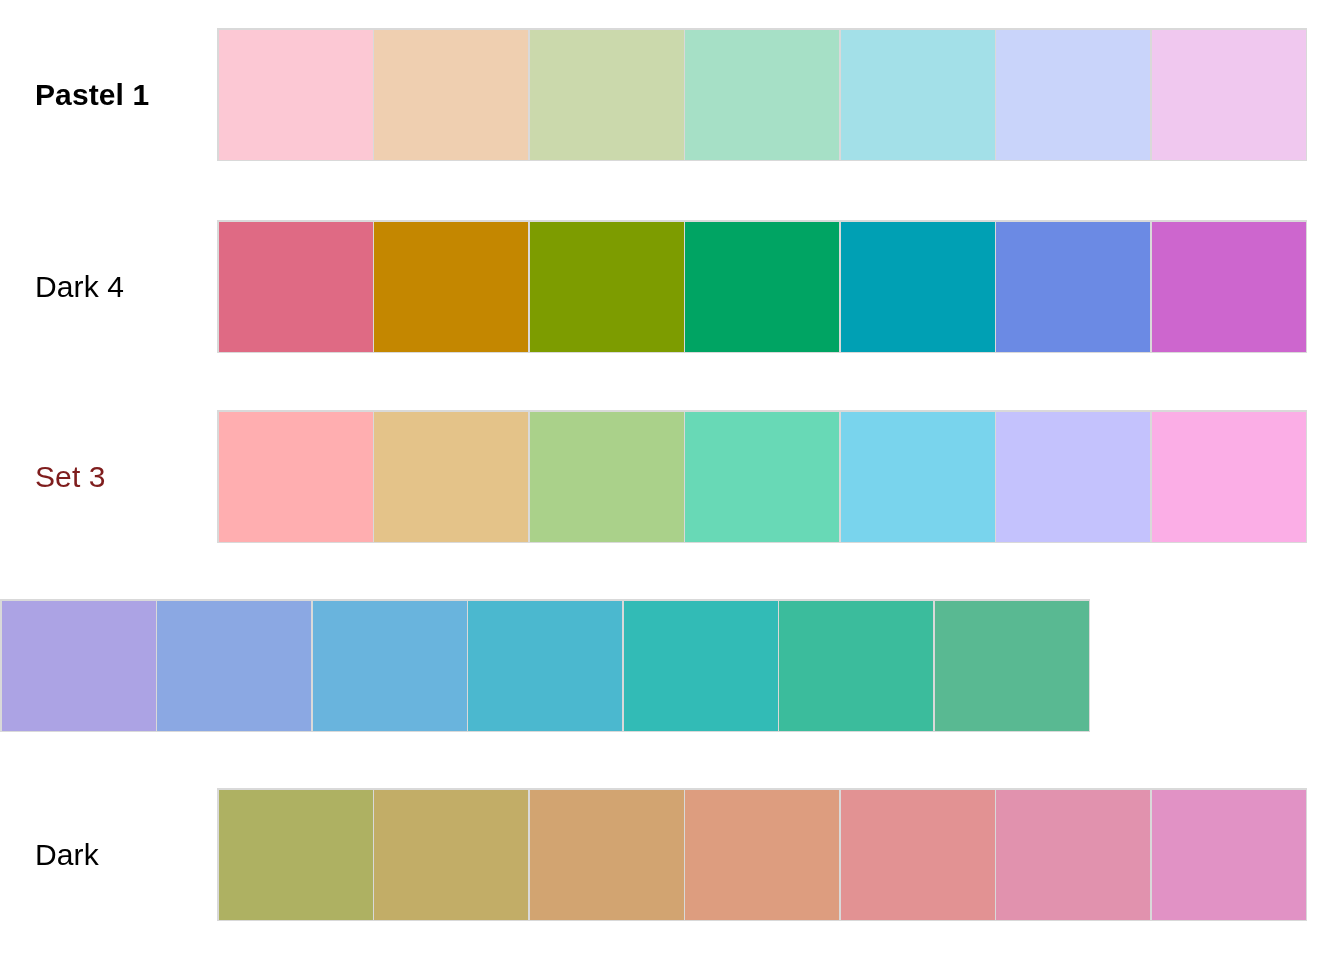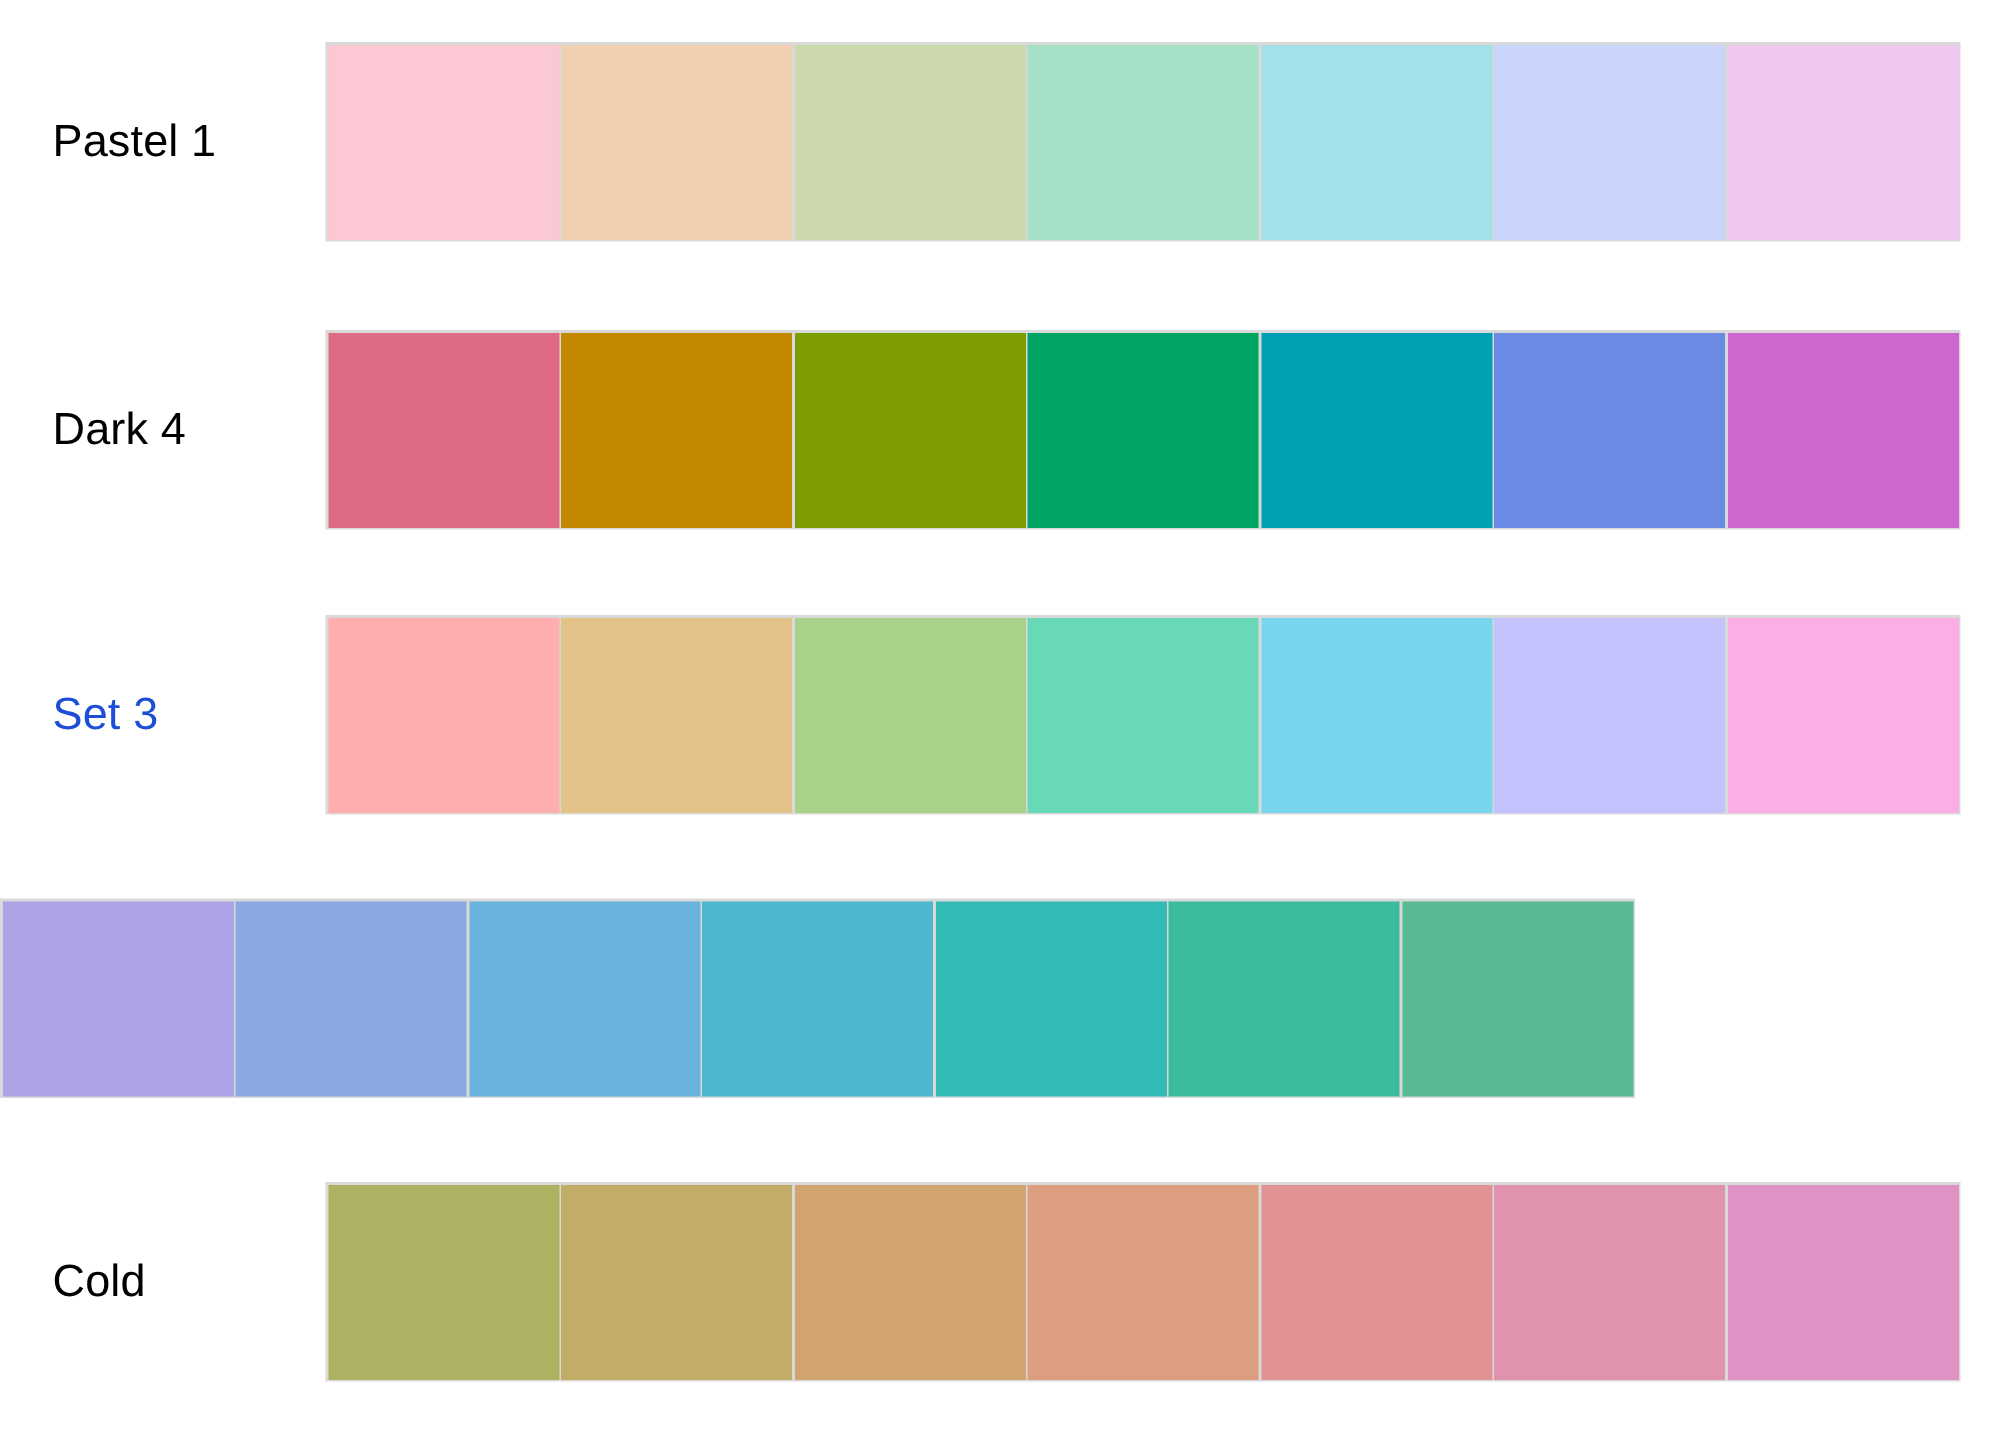--- a/index.html
+++ b/index.html
@@ -56,21 +56,21 @@
     height: 100%;
     margin-right: 1.5px;
   }
 </style>
 </head>
 <body style="background: rgb(255, 255, 255);">
 
 <div id="palette-figure" style="background: rgb(255, 255, 255);">
 
   <div class="palette-row" style="top:28px;">
-    <div class="row-label" style="color: rgb(0, 0, 0);">Pastel 1</div>
+    <div class="row-label" style="color: rgb(0, 0, 0); font-weight: bold;">Pastel 1</div>
     <div class="swatch-strip" style="background: rgb(217, 217, 217);">
       <div class="swatch" style="background-color: rgb(252, 200, 212);"></div>
       <div class="swatch" style="background-color: rgb(239, 207, 176);"></div>
       <div class="swatch" style="background-color: rgb(203, 217, 172);"></div>
       <div class="swatch" style="background-color: rgb(166, 224, 198);"></div>
       <div class="swatch" style="background-color: rgb(163, 224, 232);"></div>
       <div class="swatch" style="background-color: rgb(201, 212, 250);"></div>
       <div class="swatch" style="background-color: rgb(240, 200, 239);"></div>
     </div>
   </div>
@@ -82,21 +82,21 @@
       <div class="swatch" style="background-color: rgb(196, 135, 0);"></div>
       <div class="swatch" style="background-color: rgb(125, 156, 0);"></div>
       <div class="swatch" style="background-color: rgb(0, 164, 99);"></div>
       <div class="swatch" style="background-color: rgb(0, 160, 180);"></div>
       <div class="swatch" style="background-color: rgb(107, 138, 228);"></div>
       <div class="swatch" style="background-color: rgb(205, 102, 206);"></div>
     </div>
   </div>
 
   <div class="palette-row" style="top:410px;">
-    <div class="row-label" style="color: #1d4ed8;">Set 3</div>
+    <div class="row-label" style="color: #7f1d1d;">Set 3</div>
     <div class="swatch-strip" style="background: rgb(217, 217, 217);">
       <div class="swatch" style="background-color: rgb(255, 174, 176);"></div>
       <div class="swatch" style="background-color: rgb(228, 195, 137);"></div>
       <div class="swatch" style="background-color: rgb(170, 209, 138);"></div>
       <div class="swatch" style="background-color: rgb(104, 217, 182);"></div>
       <div class="swatch" style="background-color: rgb(121, 212, 237);"></div>
       <div class="swatch" style="background-color: rgb(196, 194, 253);"></div>
       <div class="swatch" style="background-color: rgb(251, 174, 230);"></div>
     </div>
   </div>
@@ -107,21 +107,21 @@
       <div class="swatch" style="background-color: rgb(139, 168, 227);"></div>
       <div class="swatch" style="background-color: rgb(105, 180, 221);"></div>
       <div class="swatch" style="background-color: rgb(75, 184, 207);"></div>
       <div class="swatch" style="background-color: rgb(50, 187, 182);"></div>
       <div class="swatch" style="background-color: rgb(59, 188, 156);"></div>
       <div class="swatch" style="background-color: rgb(89, 185, 146);"></div>
     </div>
   </div>
 
   <div class="palette-row" style="top:788px;">
-    <div class="row-label" style="color: rgb(0, 0, 0);">Cold</div>
+    <div class="row-label" style="color: rgb(0, 0, 0);">Dark</div>
     <div class="swatch-strip" style="background: rgb(217, 217, 217);">
       <div class="swatch" style="background-color: rgb(174, 177, 98);"></div>
       <div class="swatch" style="background-color: rgb(194, 173, 103);"></div>
       <div class="swatch" style="background-color: rgb(210, 164, 113);"></div>
       <div class="swatch" style="background-color: rgb(221, 157, 127);"></div>
       <div class="swatch" style="background-color: rgb(226, 146, 147);"></div>
       <div class="swatch" style="background-color: rgb(225, 146, 174);"></div>
       <div class="swatch" style="background-color: rgb(225, 146, 197);"></div>
     </div>
   </div>

